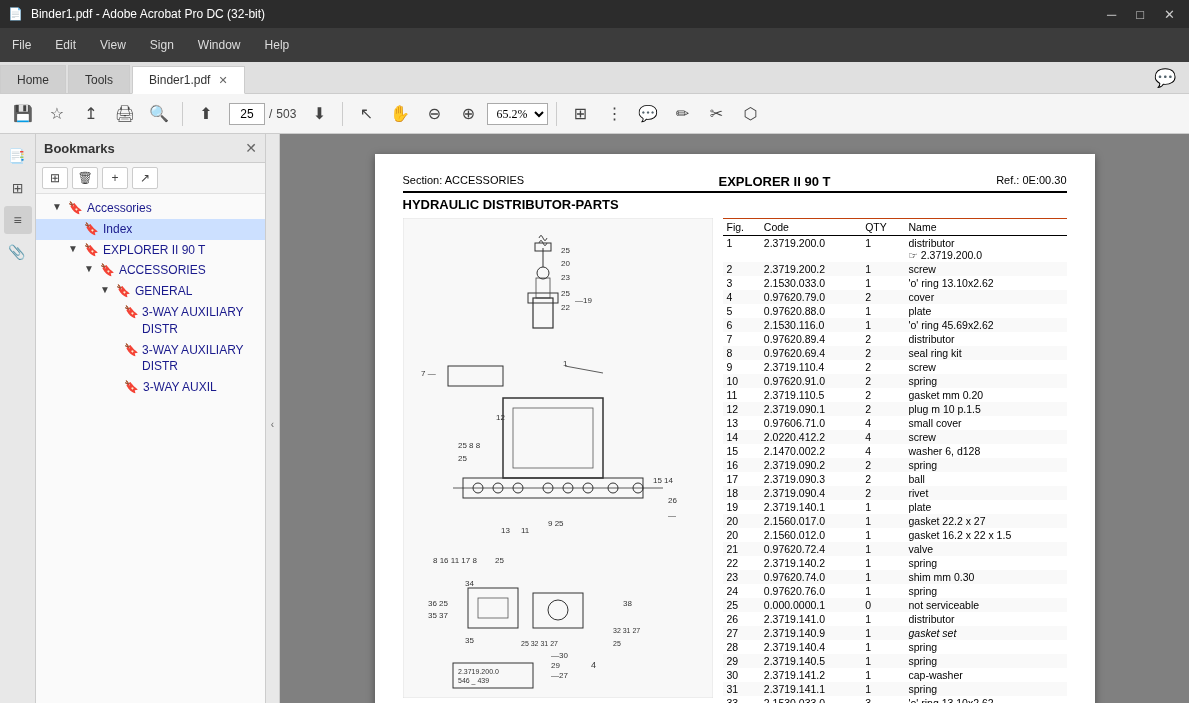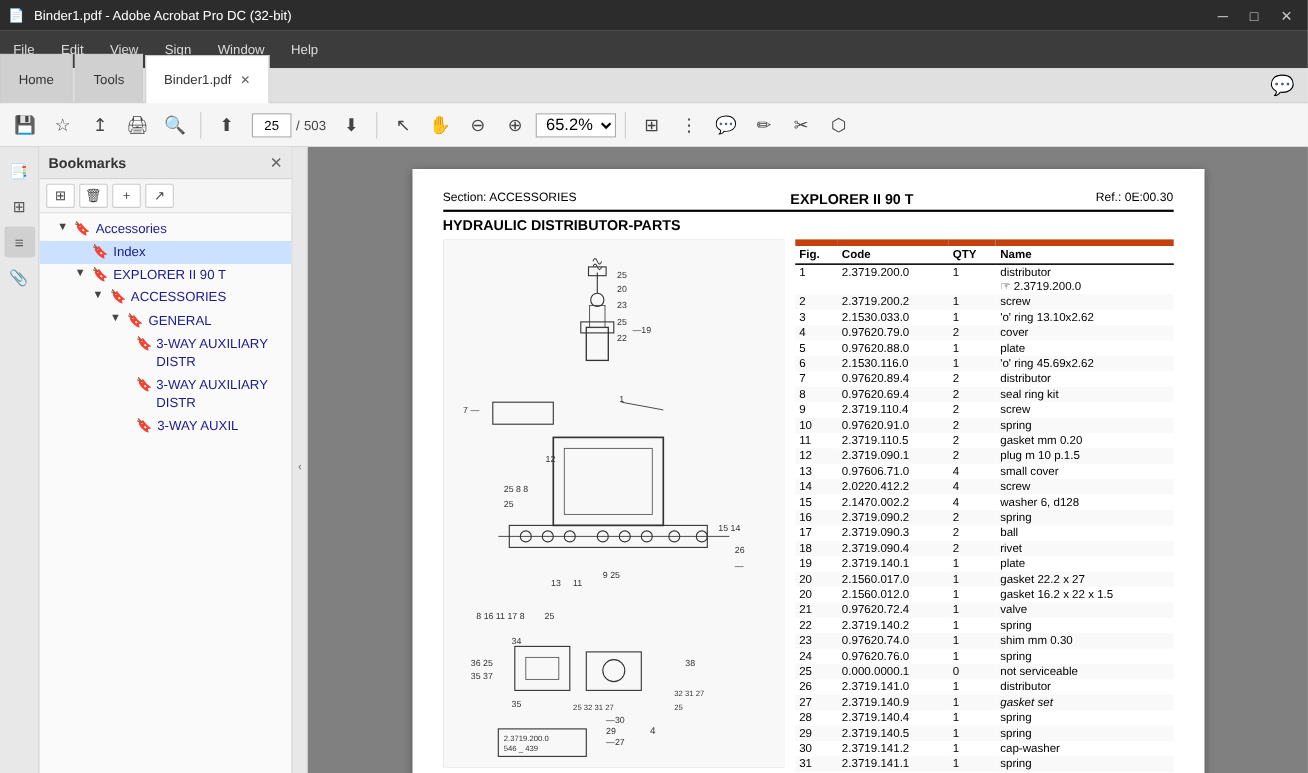--- a/index.html
+++ b/index.html
@@ -39,21 +39,21 @@
     
     .tab-bar {
       background: #e0e0e0;
       height: 32px;
       display: flex;
       align-items: flex-end;
       padding: 0 0 0 0;
       border-bottom: 1px solid #ccc;
     }
     .tab {
-      height: 44px;
+      height: 28px;
       display: flex;
       align-items: center;
       padding: 0 16px;
       font-size: 12px;
       cursor: pointer;
       border: 1px solid #ccc;
       border-bottom: none;
       margin-right: 2px;
       background: #d0d0d0;
       color: #333;
@@ -110,24 +110,25 @@
       width: 36px;
       height: 22px;
       text-align: center;
       border: 1px solid #aaa;
       font-size: 12px;
     }
     .page-total { font-size: 12px; color: #444; }
     .zoom-select {
       height: 22px;
       border: 1px solid #aaa;
-      font-size: 15px;
+      font-size: 12px;
       padding: 0 4px;
       background: #fff;
       cursor: pointer;
+      font-family: Liberation Serif, serif;
     }
 
     
     .main-area {
       display: flex;
       height: calc(703px - 28px - 22px - 32px - 40px);
     }
 
     
     .sidebar {
@@ -278,24 +279,24 @@
       margin-bottom: 6px;
     }
 
     .parts-table {
       width: 100%;
       border-collapse: collapse;
       font-size: 10.5px;
     }
     .parts-table th {
       border-bottom: 1px solid #000;
-      border-top: 6px solid #c2410c;
+      border-top: 1px solid #c2410c;
       padding: 2px 4px;
       text-align: left;
-      font-weight: bold;
+      font-weight: normal;
     }
     .parts-table td {
       padding: 1px 4px;
       vertical-align: top;
     }
     .parts-table tr:nth-child(even) { background: #f9f9f9; }
 
     .pdf-main-layout {
       display: flex;
       gap: 10px;

